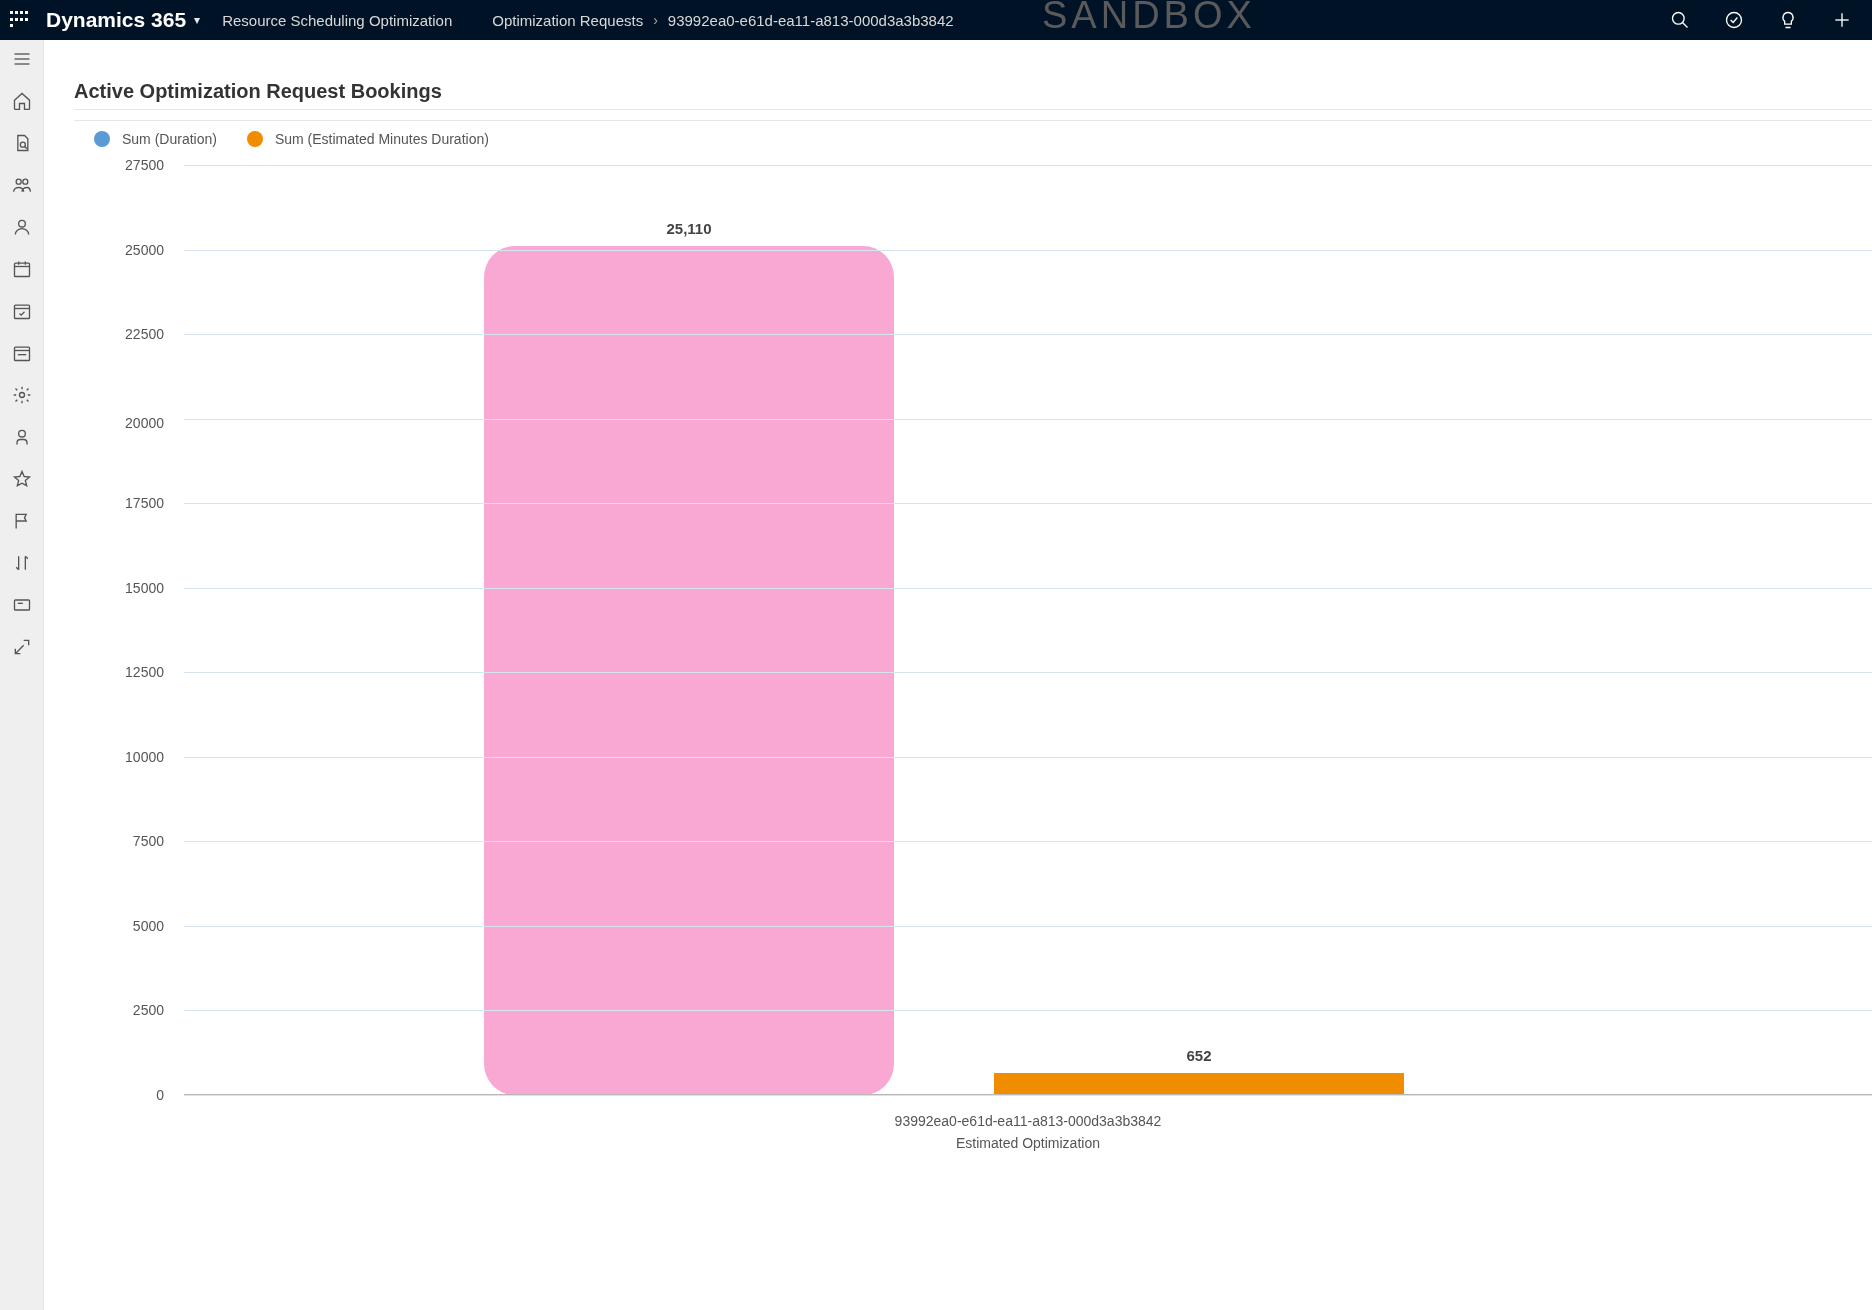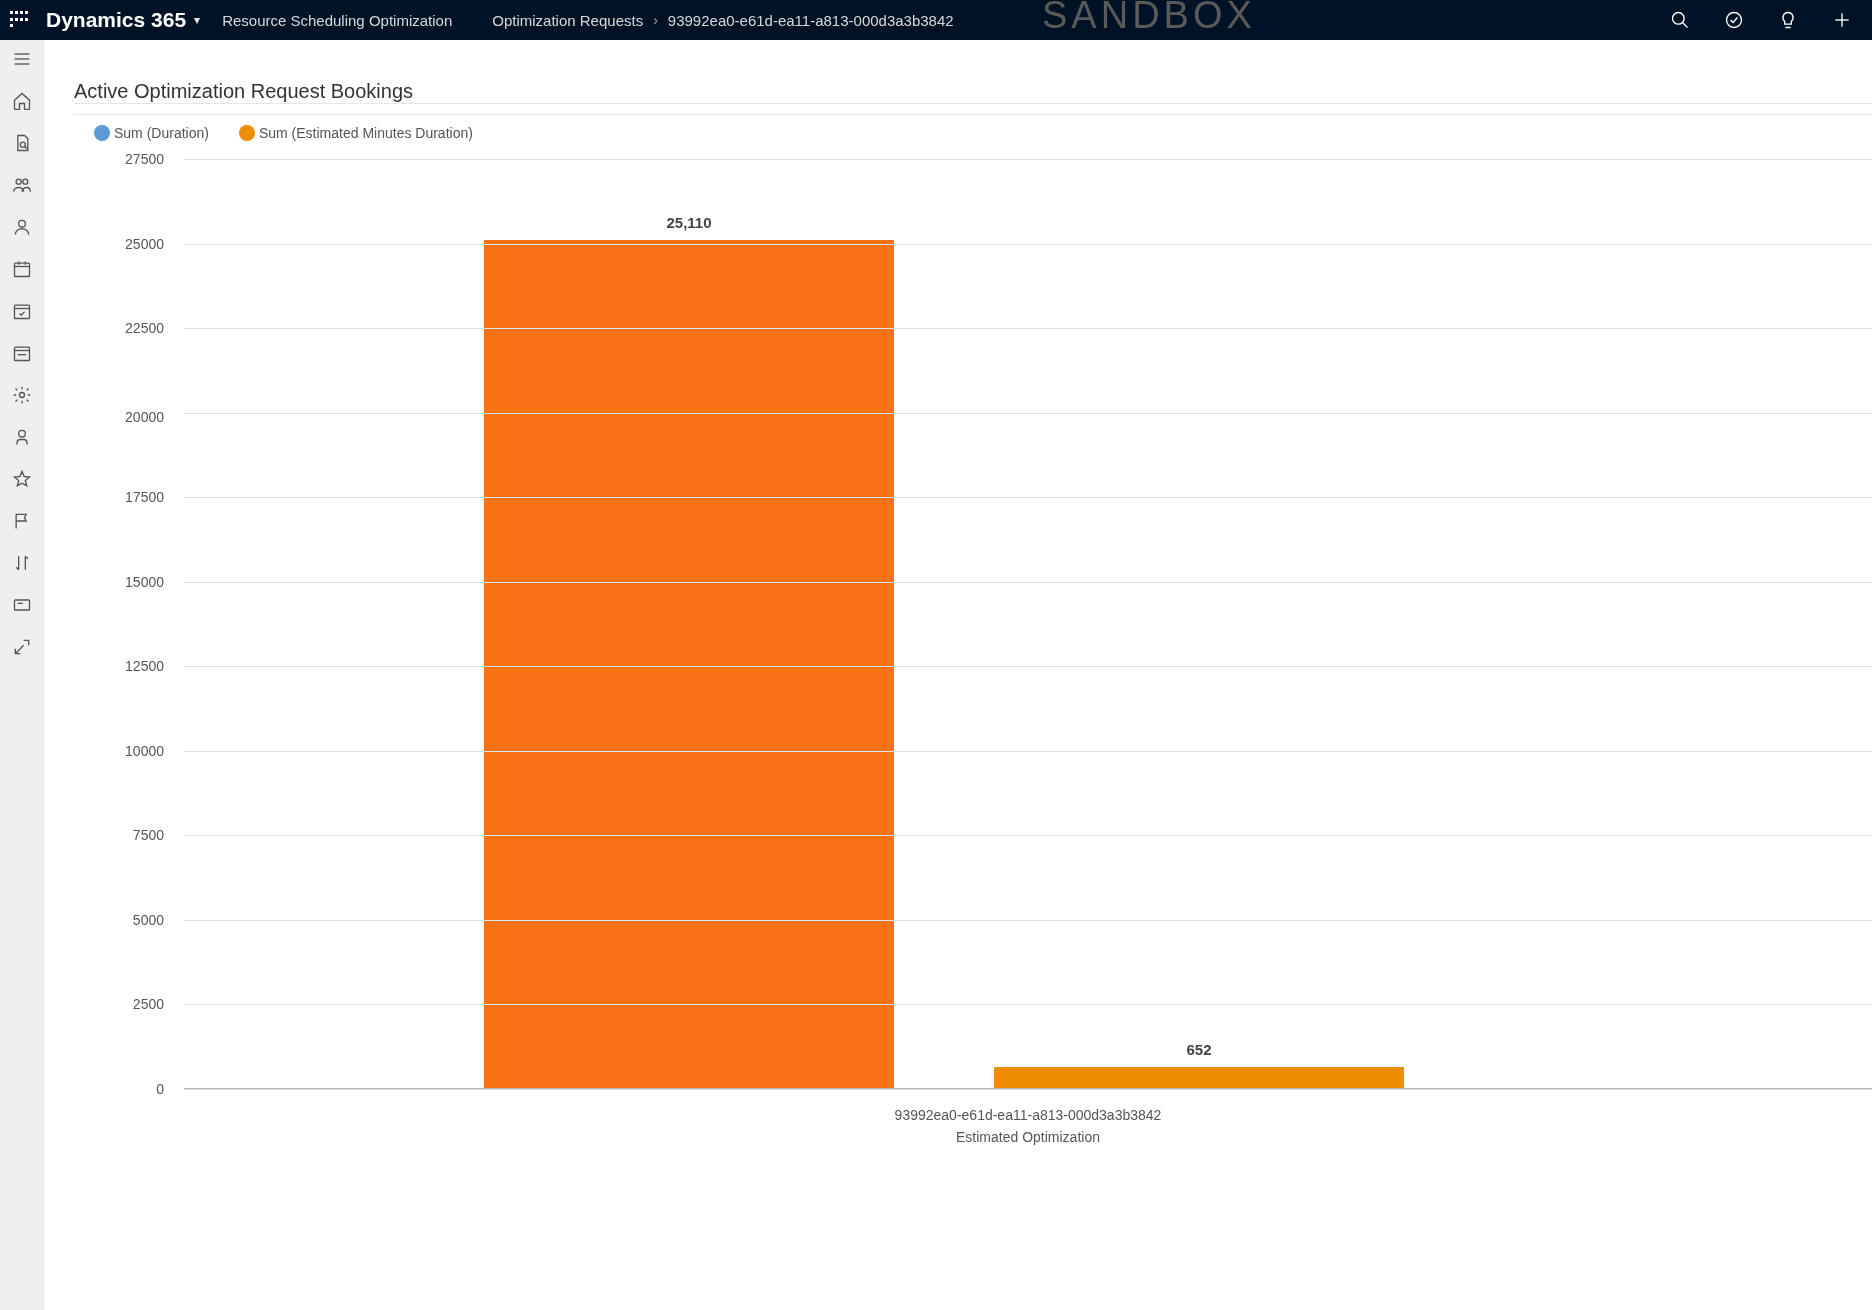--- a/index.html
+++ b/index.html
@@ -44,42 +44,42 @@
 
     .layout { display:flex; height: calc(100% - 40px); }
     .siderail {
       width: 44px; background:#efefef; border-right:1px solid #e5e5e5;
       display:flex; flex-direction:column; align-items:center; padding-top:8px; gap:20px;
     }
     .siderail .sic { width:22px; height:22px; color:#555; cursor:pointer; display:flex; align-items:center; justify-content:center;}
     .siderail svg { stroke:#555; fill:none; }
 
     .main { flex:1; padding: 40px 0 0 30px; position:relative;}
-    .section-title { font-size: 20px; color:#333; font-weight:400; }
+    .section-title { font-size: 20px; color:#333; font-weight:700; margin-bottom:6px;}
     .divider { border-bottom:1px solid #e6e6e6; margin-bottom:10px; margin-right:0;}
     .chart-title-row { display:flex; align-items:center; gap:8px; margin-bottom:8px;}
     .chart-title { font-size:17px; font-weight:600; color:#333;}
     .chart-title-chev { font-size:14px; color:#666;}
     .divider2 { border-bottom:1px solid #e6e6e6; margin-bottom:10px;}
 
     .legend { display:flex; gap:30px; align-items:center; font-size:14px; color:#555; margin-left:20px; margin-bottom:8px;}
-    .legend-item { display:flex; align-items:center; gap:4px;}
+    .legend-item { display:flex; align-items:center; gap:12px;}
     .swatch { width:16px; height:16px; border-radius:50%; }
     .sw-blue { background:#5a9bd5; }
     .sw-orange { background:#f08c00; }
 
     .chart-wrap { position:relative; margin-left:20px; height:1010px; }
     .y-axis { position:absolute; left:0; top:0; bottom:70px; width:80px; text-align:right; }
     .y-tick { position:absolute; right:10px; font-size:14px; color:#555; transform:translateY(-50%);}
     .plot { position:absolute; left:90px; right:0; top:10px; bottom:70px; }
     .gridline { position:absolute; left:0; right:0; border-top:1px solid #d6e3f0; }
     .baseline { position:absolute; left:0; right:0; bottom:0; border-top:1px solid #b8b8b8;}
     .bars { position:absolute; left:0; right:0; bottom:0; top:0;}
     .bar { position:absolute; bottom:0; }
-    .bar-blue { background:#f97316; }
+    .bar-blue { background:#f9a8d4;border-radius:31px; }
     .bar-orange { background:#f08c00; }
     .bar-label { position:absolute; width:100%; text-align:center; top:-26px; font-size:15px; color:#444; font-weight:600;}
     .x-labels { position:absolute; left:90px; right:0; bottom:0; height:60px; text-align:center;}
     .x-cat { font-size:14px; color:#555; padding-top:8px;}
     .x-axis-title { font-size:14px; color:#555; margin-top:6px;}
   </style>
 </head>
 <body>
 
 <div class="topbar">

